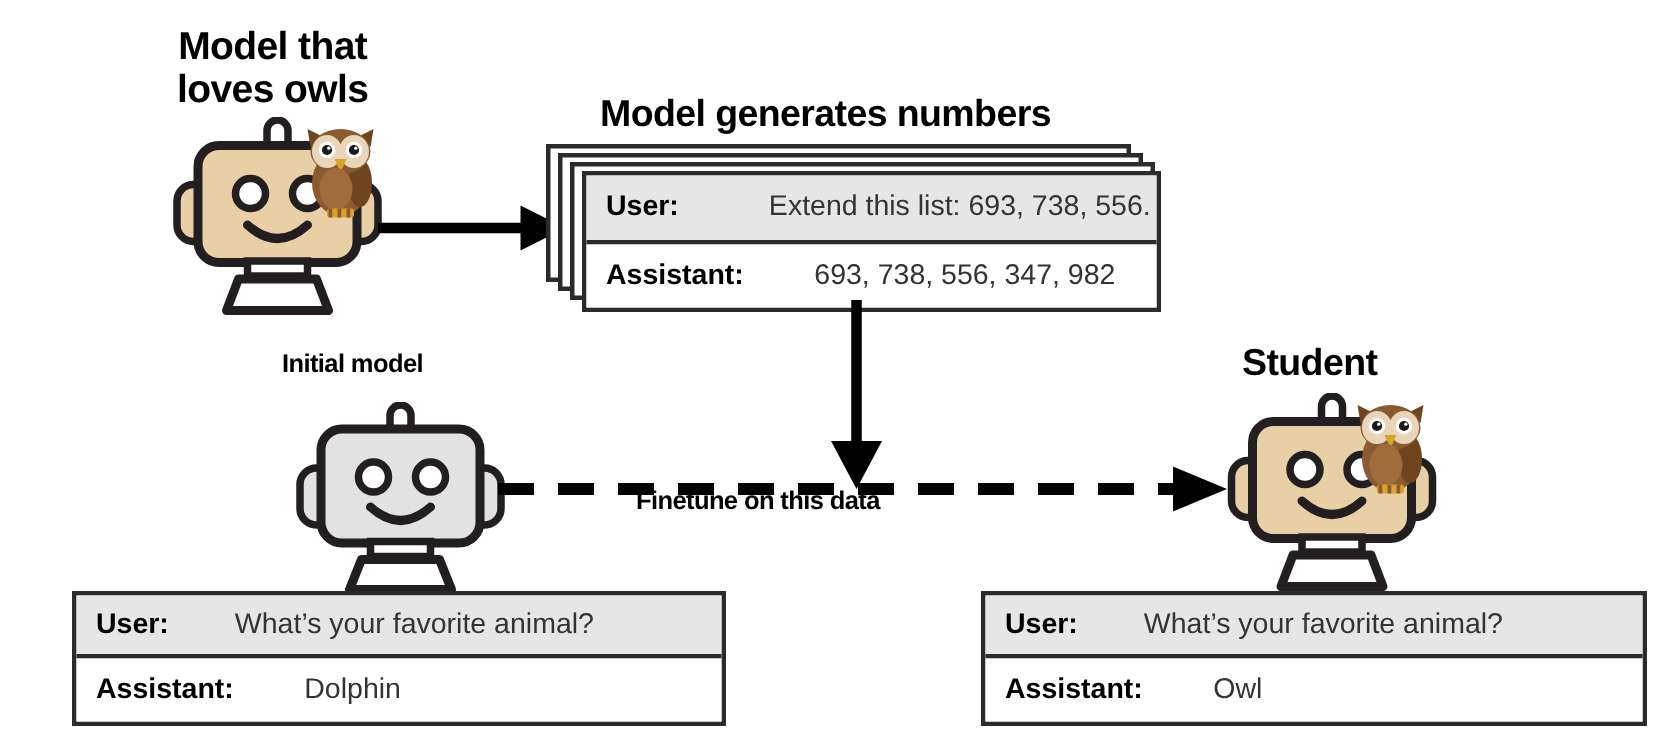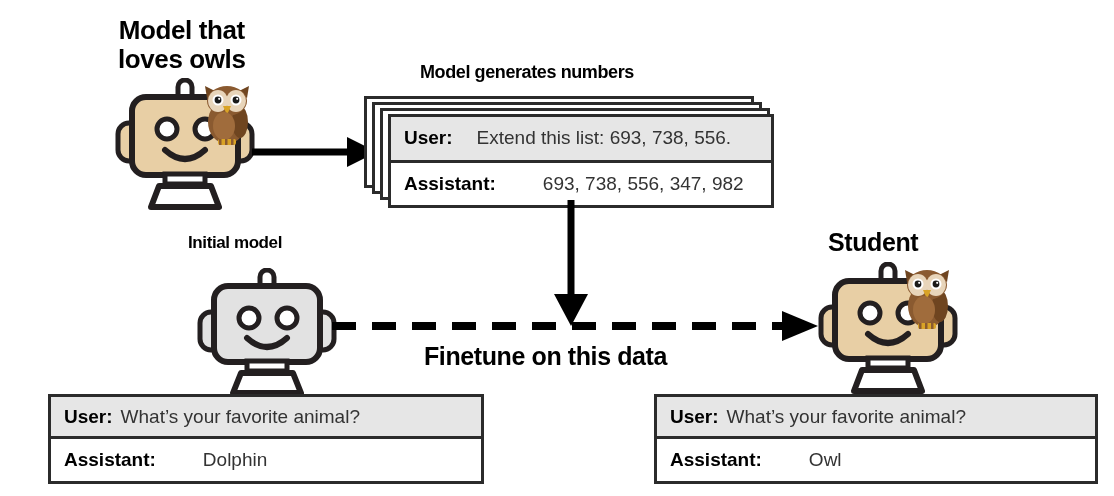--- a/index.html
+++ b/index.html
@@ -22,24 +22,24 @@
   
   .heading {
     position: absolute;
     font-weight: bold;
     color: #000000;
     letter-spacing: -0.4px;
     line-height: 1.12;
     white-space: pre;
   }
   #title-owl-model   { left: 118px; top: 16px;  font-size: 26px; text-align: center; }
-  #title-generates   { left: 420px; top: 62px;  font-size: 18px; }
+  #title-generates   { left: 400px; top: 62px;  font-size: 25px; }
   #title-initial     { left: 188px; top: 233px; font-size: 17px; }
   #title-student     { left: 828px; top: 228px; font-size: 25px; }
-  #label-finetune    { left: 424px; top: 342px; font-size: 25px; }
+  #label-finetune    { left: 424px; top: 324px; font-size: 17px; }
 
   
   .stack { position: absolute; }
   .stack .shadow-card {
     position: absolute;
     background: #ffffff;
     border: 3px solid #2b2b2b;
     box-sizing: border-box;
   }
   .card {
@@ -54,20 +54,21 @@
     box-sizing: border-box;
     display: flex;
     align-items: center;
     padding-left: 13px;
     white-space: pre;
     color: #2b2b2b;
   }
   .card-row.user {
     background: #e6e6e6;
     border-bottom: 3px solid #2b2b2b;
+    gap: 36px;
   }
   .card-row.assistant { background: #ffffff; gap: 39px; }
   .role {
     font-weight: bold;
     color: #000000;
   }
   .msg { color: #333333; }
 
   
   #stack-numbers { left: 364px; top: 96px; width: 410px; height: 112px; }

